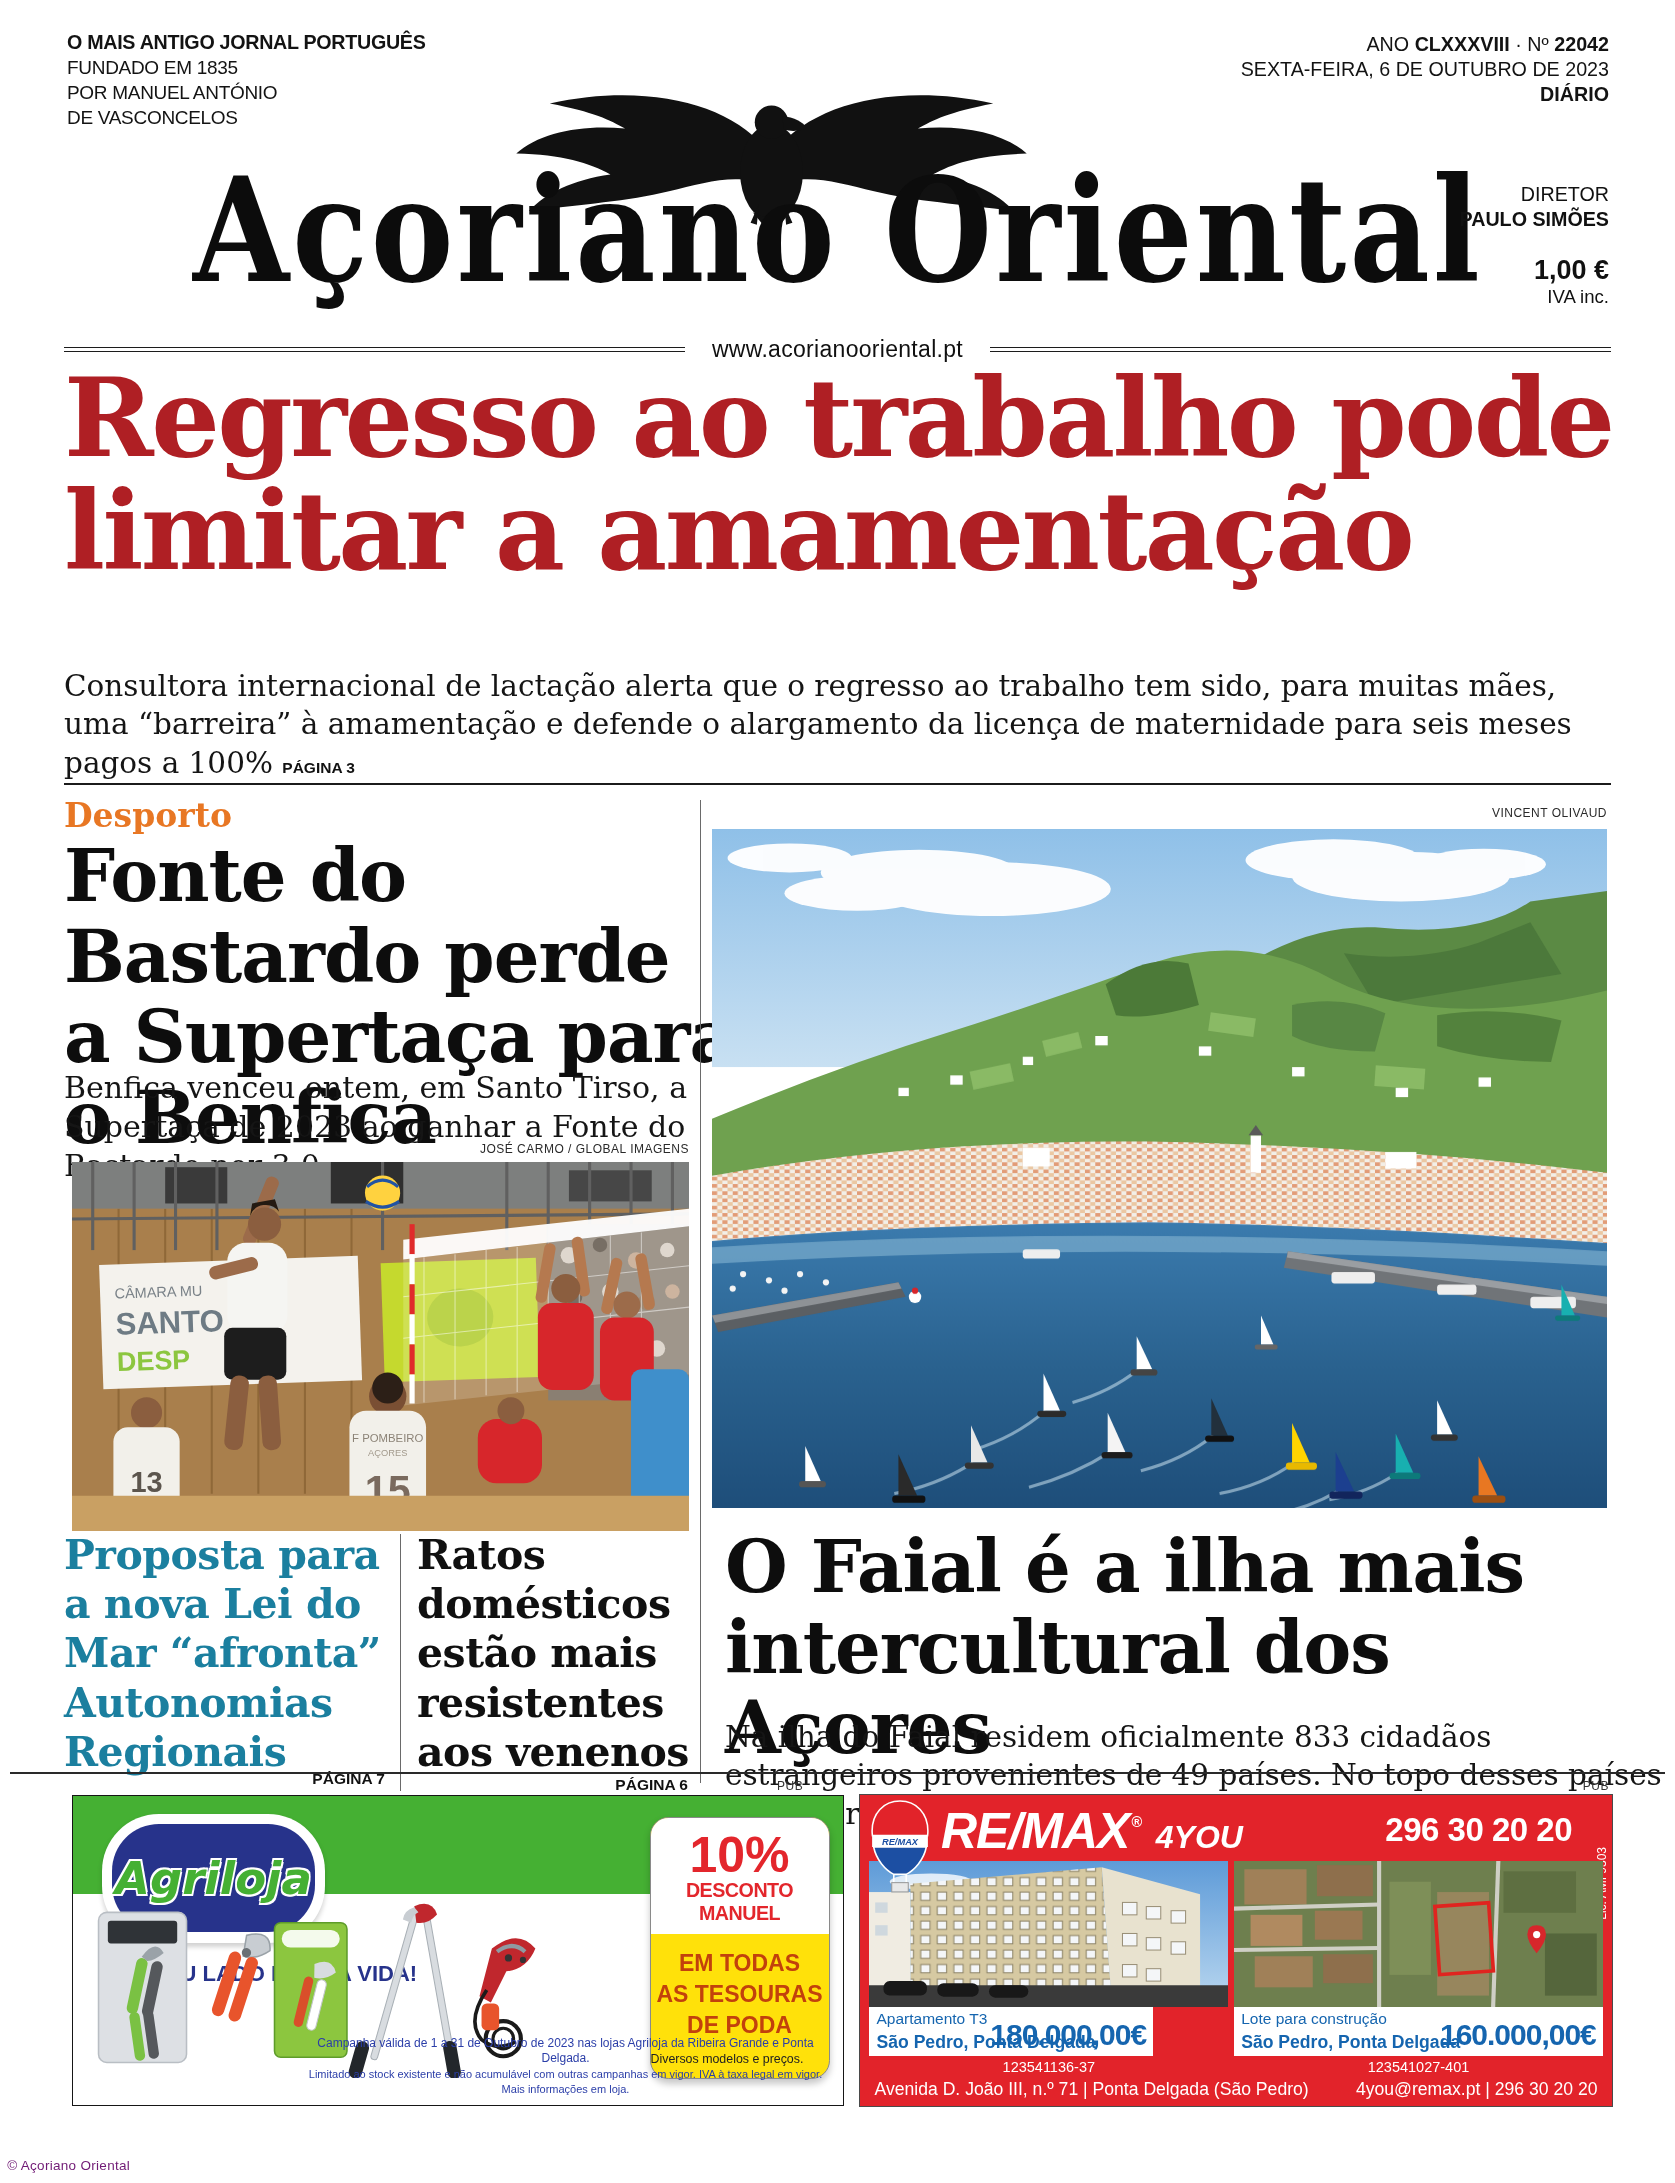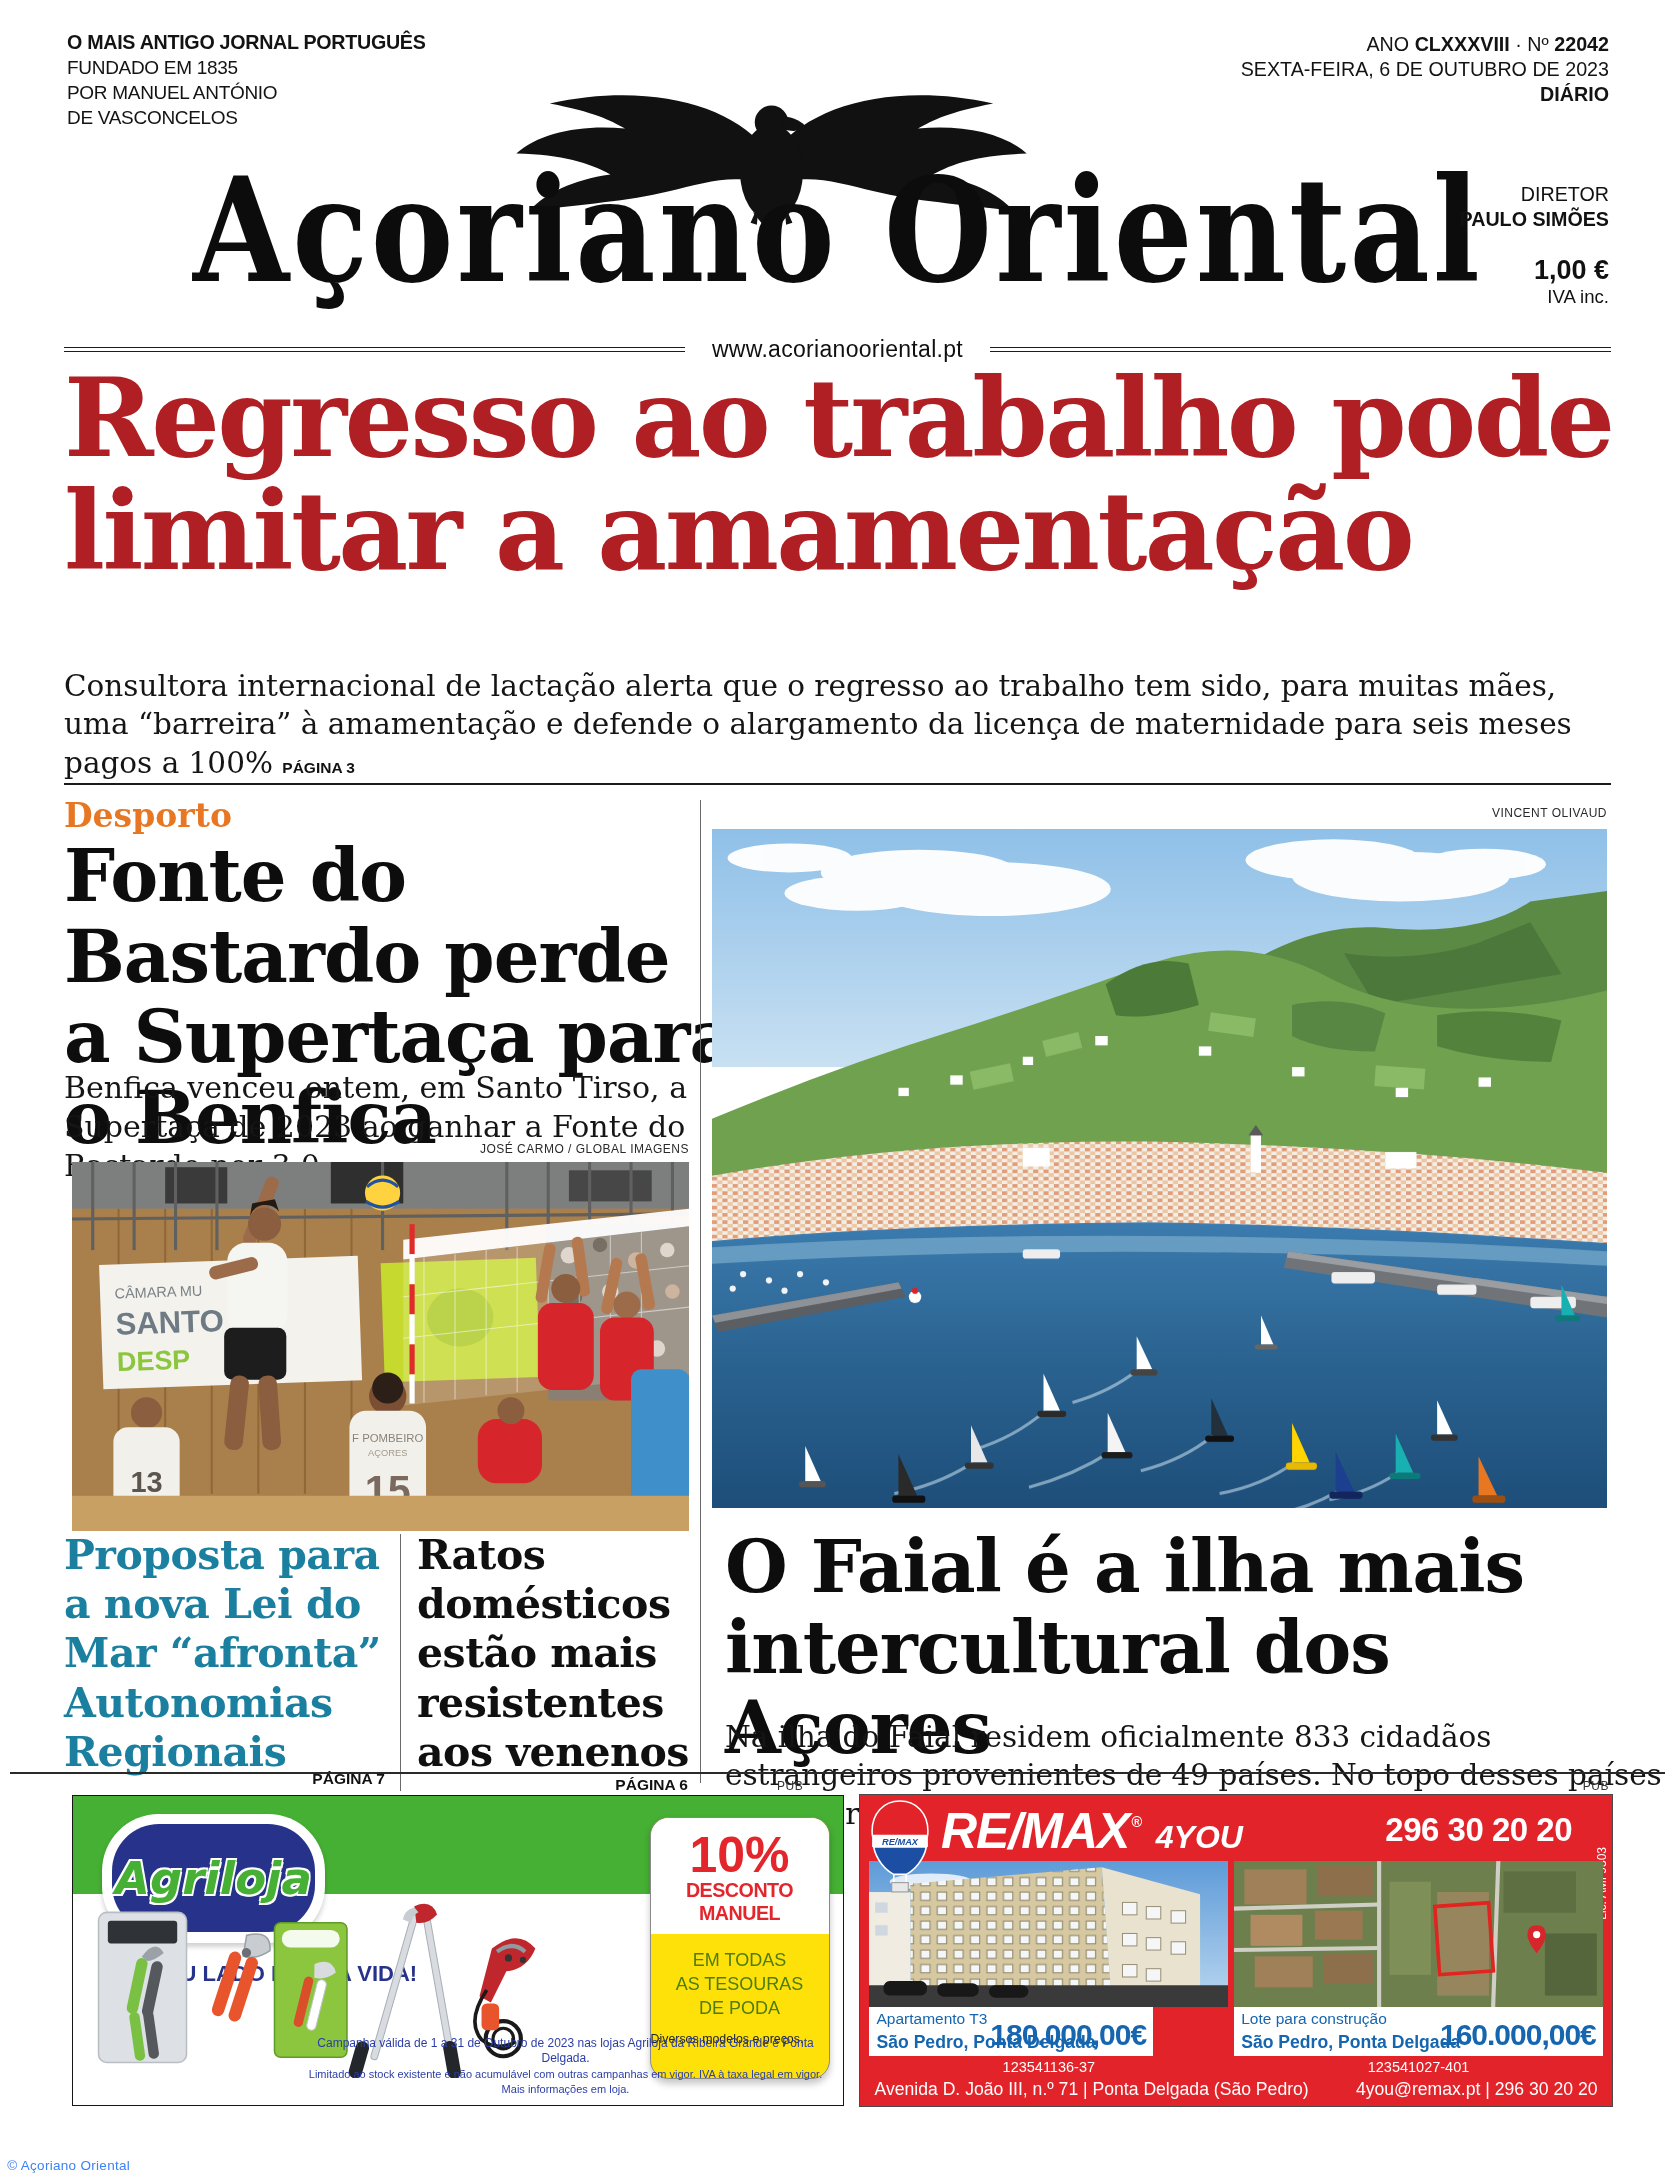--- a/index.html
+++ b/index.html
@@ -27,21 +27,21 @@
       letter-spacing:-1px;color:#0d0d0d}
   .credit{font-size:12px;letter-spacing:0.5px;color:#2a2a2a;white-space:nowrap}
   .brief{font-family:"DejaVu Serif",serif;font-weight:bold;font-size:41px;line-height:1.2;letter-spacing:-0.5px}
   .vrule{width:1px;background:#6a6a6a}
   .pub{font-size:12px;color:#333;letter-spacing:0.5px}
   .adframe{border:1.6px solid #161616;background:#fff;overflow:hidden}
   .finep{font-size:12px;line-height:15.5px;color:#2B3EA8}
   .remax{background:#E2232A;overflow:hidden}
   .remax .word{font-style:italic;font-weight:bold;color:#fff;letter-spacing:-1px}
   .lblue{color:#1565AF}
-  .copyright{font-size:13.5px;color:#3b82f6;letter-spacing:0.3px}
+  .copyright{font-size:13.5px;color:#701a75;letter-spacing:0.3px}
 </style>
 </head>
 <body>
 
 <div class="page">
 
   <div class="abs tagline" style="left:67px;top:30px;width:362px">
     <div class="b1">O MAIS ANTIGO JORNAL PORTUGUÊS</div>
     <div>FUNDADO EM 1835</div>
     <div>POR MANUEL ANTÓNIO</div>
@@ -459,21 +459,21 @@
         <rect x="770" y="196" width="34" height="52" rx="10" fill="#E8542C"></rect>
       </g>
     </svg>
 
     <div class="abs" style="right:13.5px;top:21px;width:180px;height:262px;border-radius:18.6px;overflow:hidden;
                 border:1px solid #8a8a8a;box-shadow:0 4.1px 7.2px rgba(0,0,0,.22);background:#FFE10A">
       <div style="background:#fff;padding:13.5px 5.2px 9.3px;text-align:center">
         <div style="font-size:50px;font-weight:bold;color:#E3262C;line-height:.95">10%</div>
         <div style="font-size:19.7px;font-weight:bold;color:#E3262C;letter-spacing:-0.5px">DESCONTO MANUEL</div>
       </div>
-      <div style="padding:13.5px 5.2px 0;text-align:center;font-weight:normal;color:#4d7c0f;font-size:18px;line-height:1.35">
+      <div style="padding:13.5px 5.2px 0;text-align:center;font-weight:bold;color:#c2410c;font-size:23px;line-height:1.35">
         <div>EM TODAS</div>
         <div>AS TESOURAS</div>
         <div>DE PODA</div>
       </div>
       <div style="margin-top:11.4px;text-align:left;font-size:12.4px;color:#222">Diversos modelos e preços.</div>
     </div>
 
     <div class="abs finep center" style="left:223px;bottom:7.2px;width:539px">
       <div>Campanha válida de 1 a 31 de Outubro de 2023 nas lojas Agriloja da Ribeira Grande e Ponta Delgada.</div>
       <div style="font-size:11px">Limitado ao stock existente e não acumulável com outras campanhas em vigor. IVA à taxa legal em vigor. Mais informações em loja.</div>

